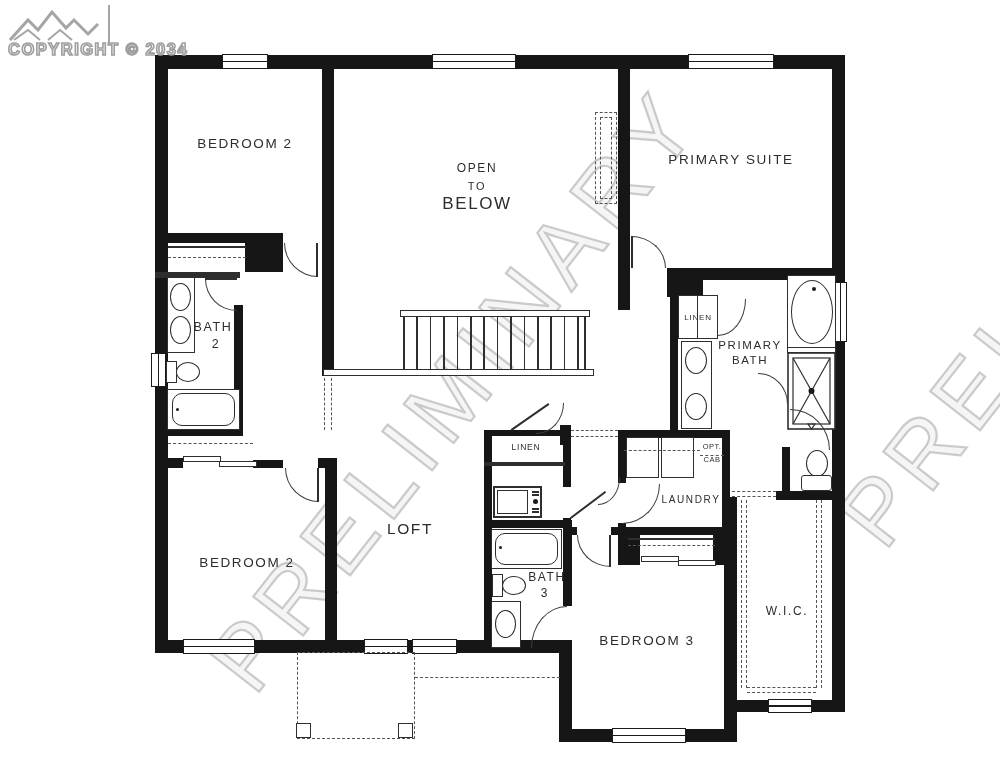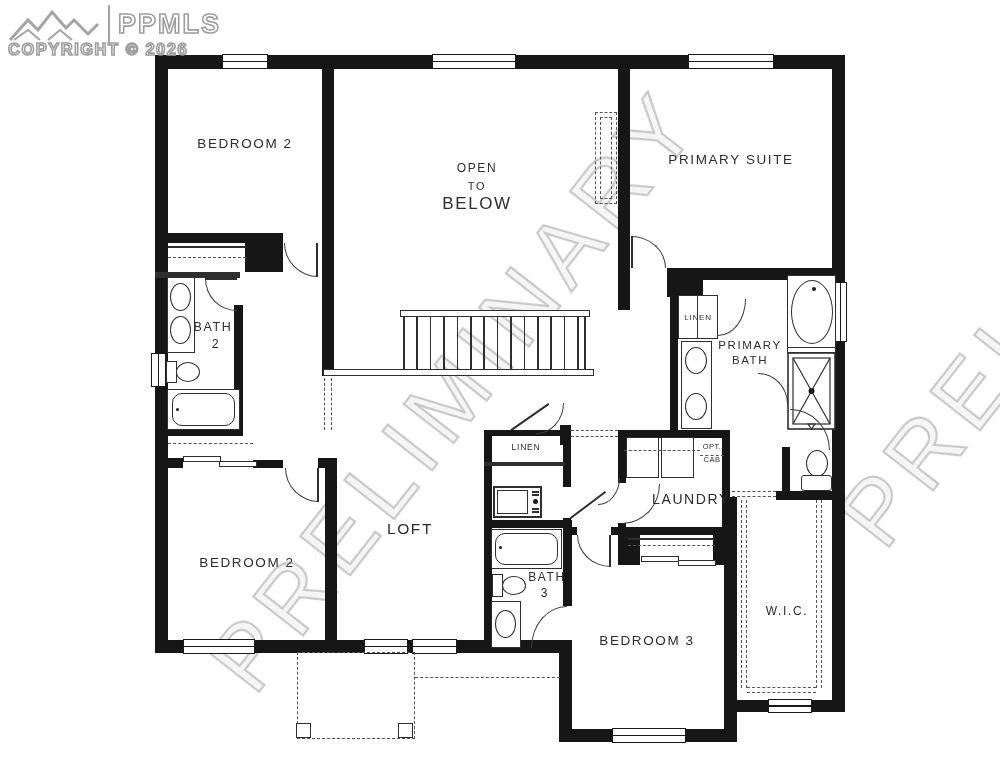--- a/index.html
+++ b/index.html
@@ -214,35 +214,34 @@
   <span class="lbl" style="left:477px;top:186px;font-size:11px">TO</span>
   <span class="lbl" style="left:477px;top:204px;font-size:17px">BELOW</span>
   <span class="lbl" style="left:731px;top:159px;font-size:13.5px">PRIMARY SUITE</span>
   <span class="lbl" style="left:213px;top:327px;font-size:12.5px">BATH</span>
   <span class="lbl" style="left:216px;top:344px;font-size:12.5px">2</span>
   <span class="lbl" style="left:698px;top:317px;font-size:8px;letter-spacing:.8px">LINEN</span>
   <span class="lbl" style="left:750px;top:345px;font-size:11.5px">PRIMARY</span>
   <span class="lbl" style="left:750px;top:360px;font-size:11.5px">BATH</span>
   <span class="lbl" style="left:712px;top:446px;font-size:7.5px;letter-spacing:.5px">OPT.</span>
   <span class="lbl" style="left:712px;top:459px;font-size:7.5px;letter-spacing:.5px">CAB</span>
-  <span class="lbl" style="left:691px;top:499px;font-size:14px">LAUNDRY</span>
+  <span class="lbl" style="left:691px;top:499px;font-size:10px">LAUNDRY</span>
   <span class="lbl" style="left:410px;top:529px;font-size:15.5px">LOFT</span>
   <span class="lbl" style="left:526px;top:447px;font-size:8.5px;letter-spacing:.8px">LINEN</span>
   <span class="lbl" style="left:547px;top:577px;font-size:12px">BATH</span>
   <span class="lbl" style="left:545px;top:593px;font-size:12px">3</span>
   <span class="lbl" style="left:247px;top:562px;font-size:13.5px">BEDROOM 2</span>
   <span class="lbl" style="left:647px;top:640px;font-size:13.5px">BEDROOM 3</span>
   <span class="lbl" style="left:787px;top:611px;font-size:12px">W.I.C.</span>
 
   <div class="abs" style="left:8px;top:4px">
     <div style="display:flex;align-items:center">
       <svg width="92" height="40" viewBox="0 0 92 40">
         <path d="M2,36 L20,16 L30,26 L44,8 L58,24 L66,16 L80,30 L90,20" fill="none" stroke="#a5a5a5" stroke-width="3"></path>
         <path d="M4,39 L20,22 L30,32 L44,14 L58,30 L66,22 L78,36" fill="none" stroke="#fff" stroke-width="2"></path>
         <path d="M6,36 L20,26 L32,36 M40,36 L52,26 L64,36" fill="none" stroke="#a5a5a5" stroke-width="2"></path>
       </svg>
       <i class="abs" style="position:static;display:inline-block;width:2px;height:38px;background:#a5a5a5;margin:0 8px"></i>
-      <span class="outl" style="font-size:27px">PPMLS</span>
     </div>
-    <div class="outl" style="font-size:16.5px;letter-spacing:1.5px;margin-top:-4px">COPYRIGHT © 2026</div>
+    <div class="outl" style="font-size:16.5px;letter-spacing:1.5px;margin-top:-4px">COPYRIGHT © 2034</div>
   </div>
 
 </div>
 
 </body></html>

